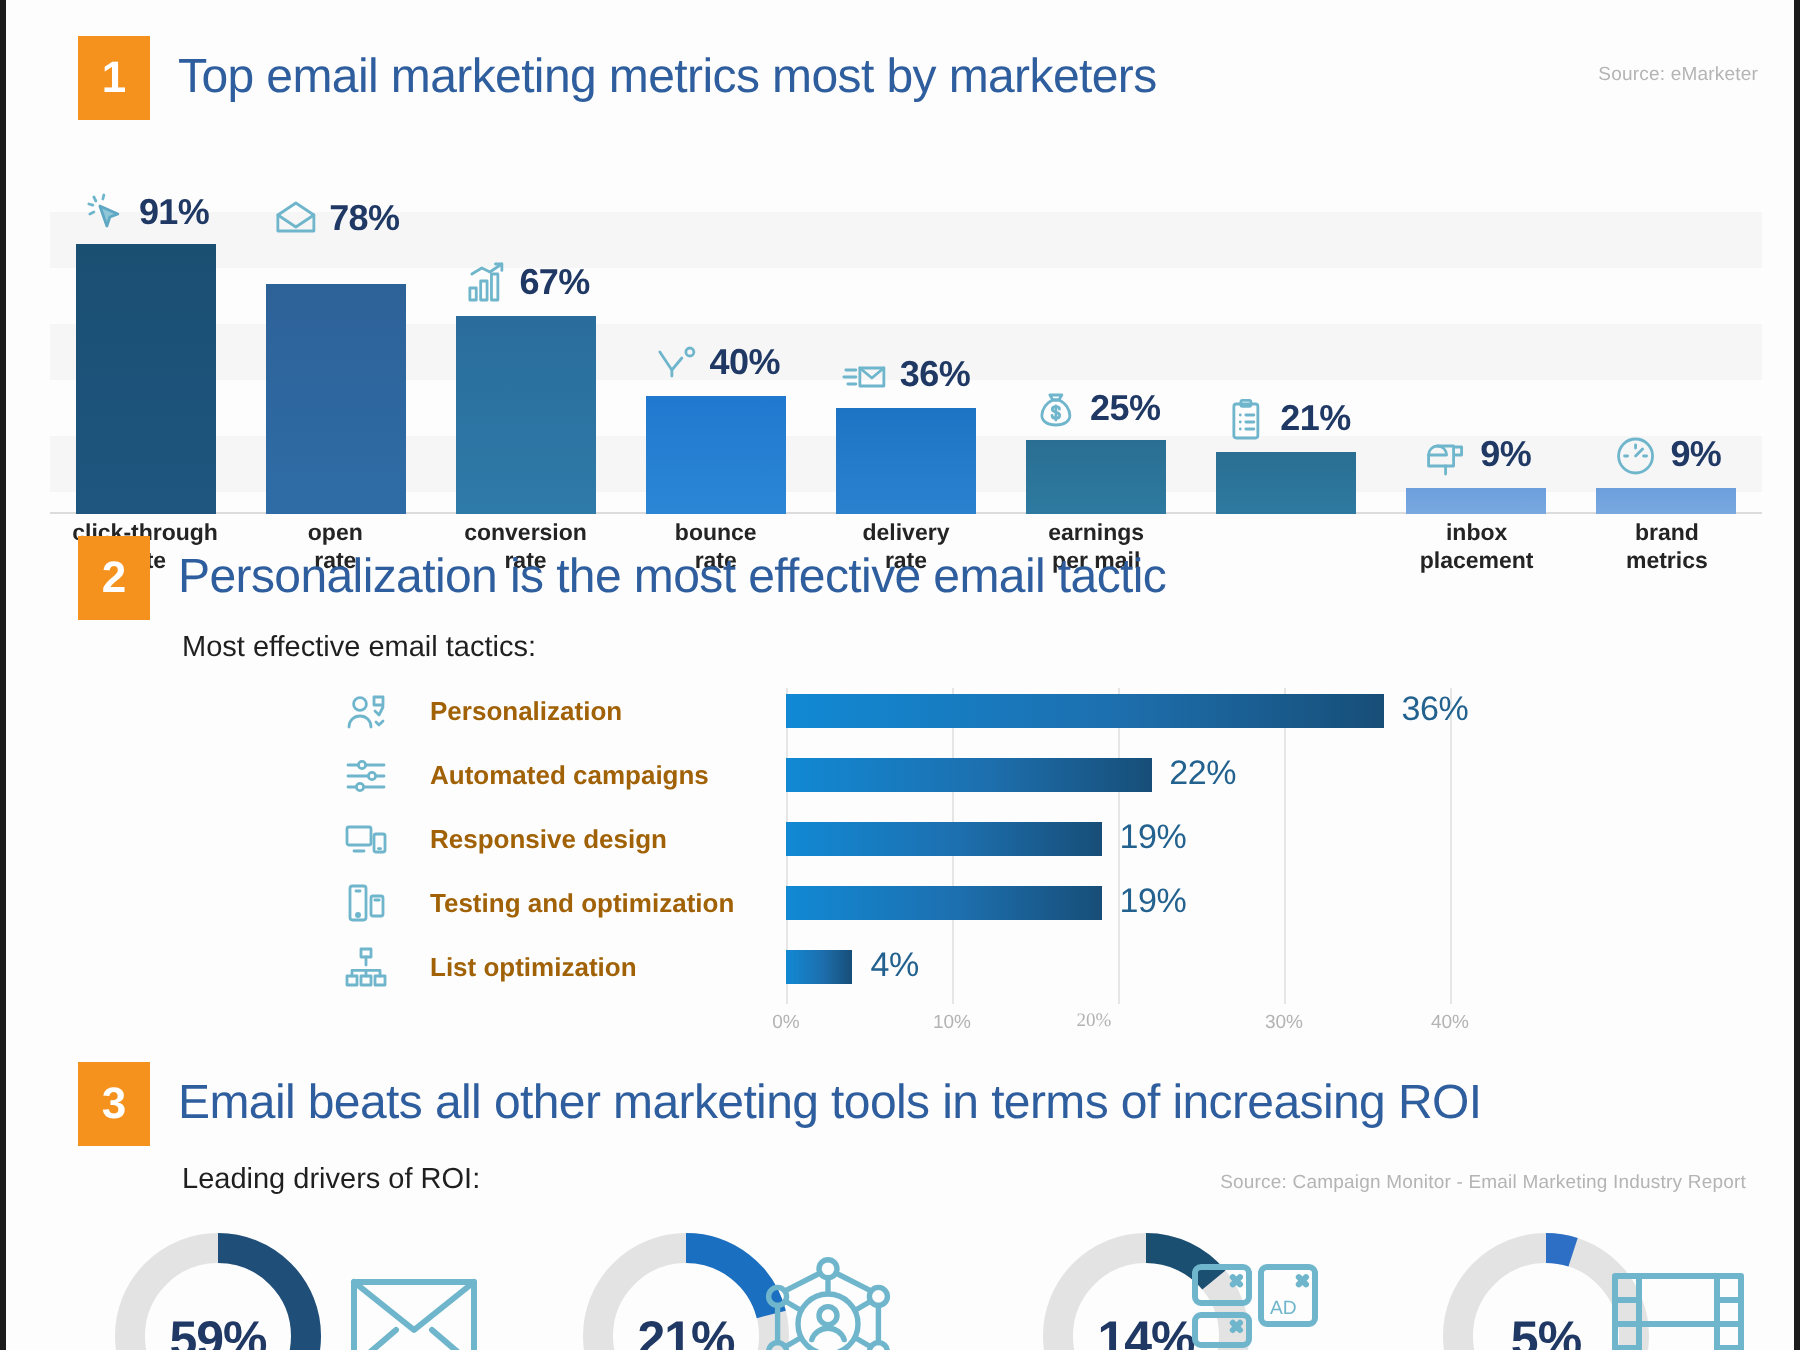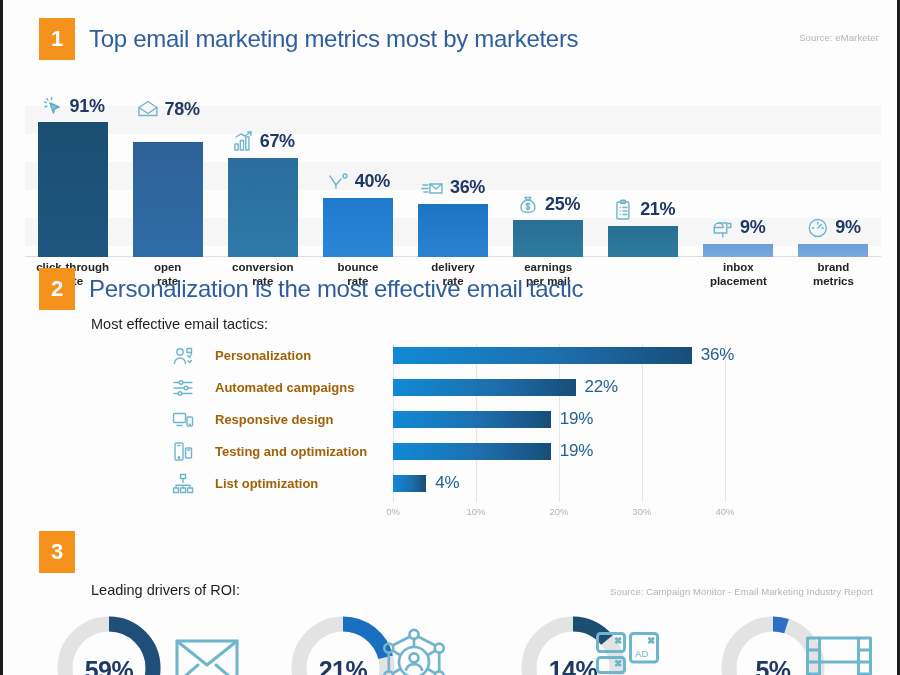--- a/index.html
+++ b/index.html
@@ -424,28 +424,29 @@
               <path d="M12 6.5v4M5 16v-2.8h14V16M12 13.2V16"></path>
             </svg></span>
           <span class="h-name">List optimization</span>
           <span class="h-bar" style="width:33.2px;background:linear-gradient(90deg,#1189d4 0%,#1d6fae 55%,#174e78 100%);"></span>
           <span class="h-pct" style="left:432.2px;">4%</span>
         </div>
       </div>
     <div id="ticks2">
         <div class="grid-tick" style="left:390px;">0%</div>
         <div class="grid-tick" style="left:473px;">10%</div>
-        <div class="grid-tick" style="left:556px;">20%</div>
+        <div class="grid-tick" style="left:544px;font-family:Liberation Serif, serif;">20%</div>
         <div class="grid-tick" style="left:639px;">30%</div>
         <div class="grid-tick" style="left:722px;">40%</div>
       </div>
   </div>
 
   <div class="sec-head" style="top:531px;">
     <div class="badge">3</div>
+    <div class="sec-title">Email beats all other marketing tools in terms of increasing ROI</div>
   </div>
   <div class="sub-label" style="left:88px;top:582px;">Leading drivers of ROI:</div>
   <div class="sec-source" style="right:24px;top:586px;">Source: Campaign Monitor - Email Marketing Industry Report</div>
 
   <div id="chart3">
     <div id="donuts3">
         <div class="donut-wrap" style="left:36px;">
           <div class="donut">
             <svg class="ring" width="112" height="112" viewBox="0 0 112 112">
               <circle cx="56" cy="56" r="44" fill="none" stroke="#e3e3e3" stroke-width="15"></circle>

